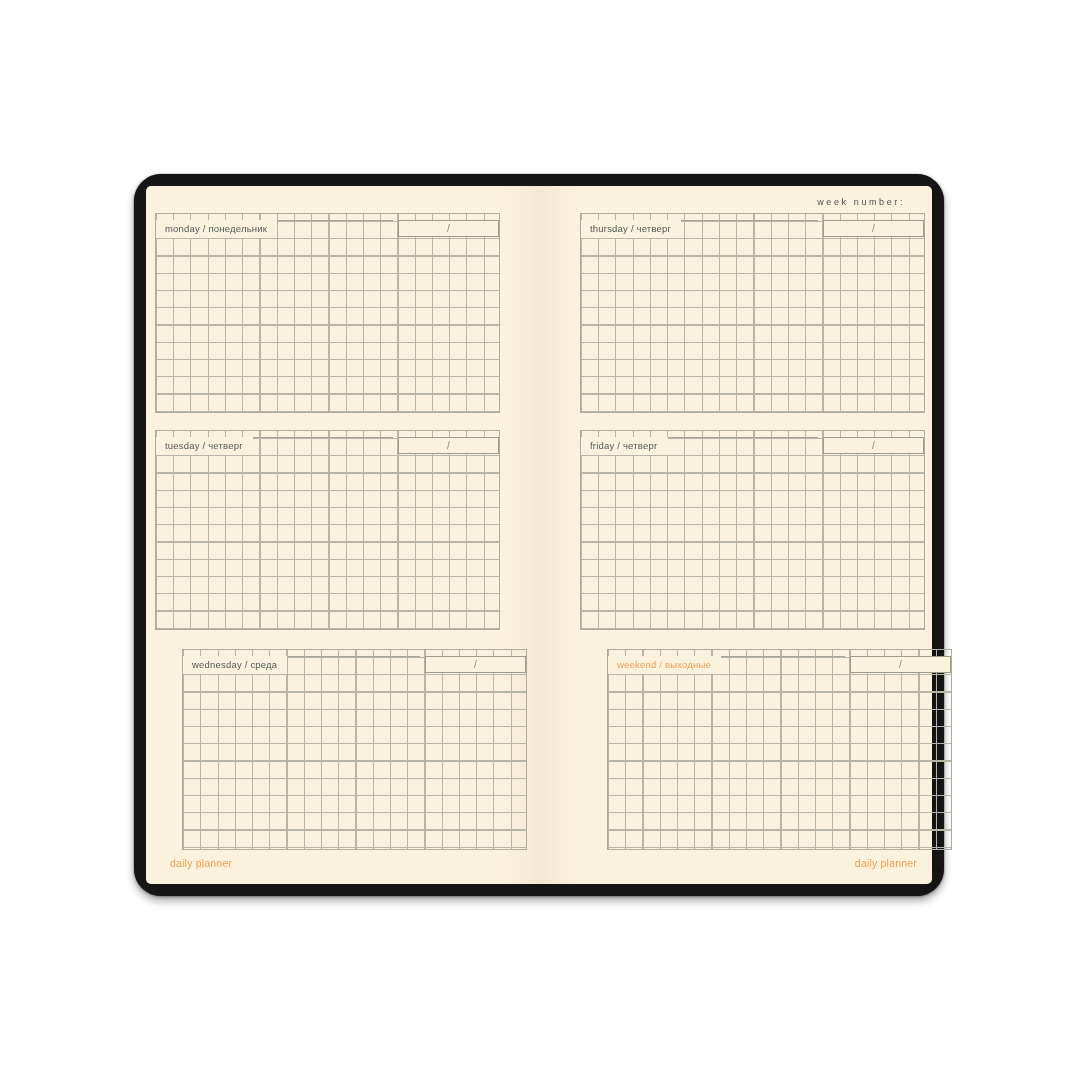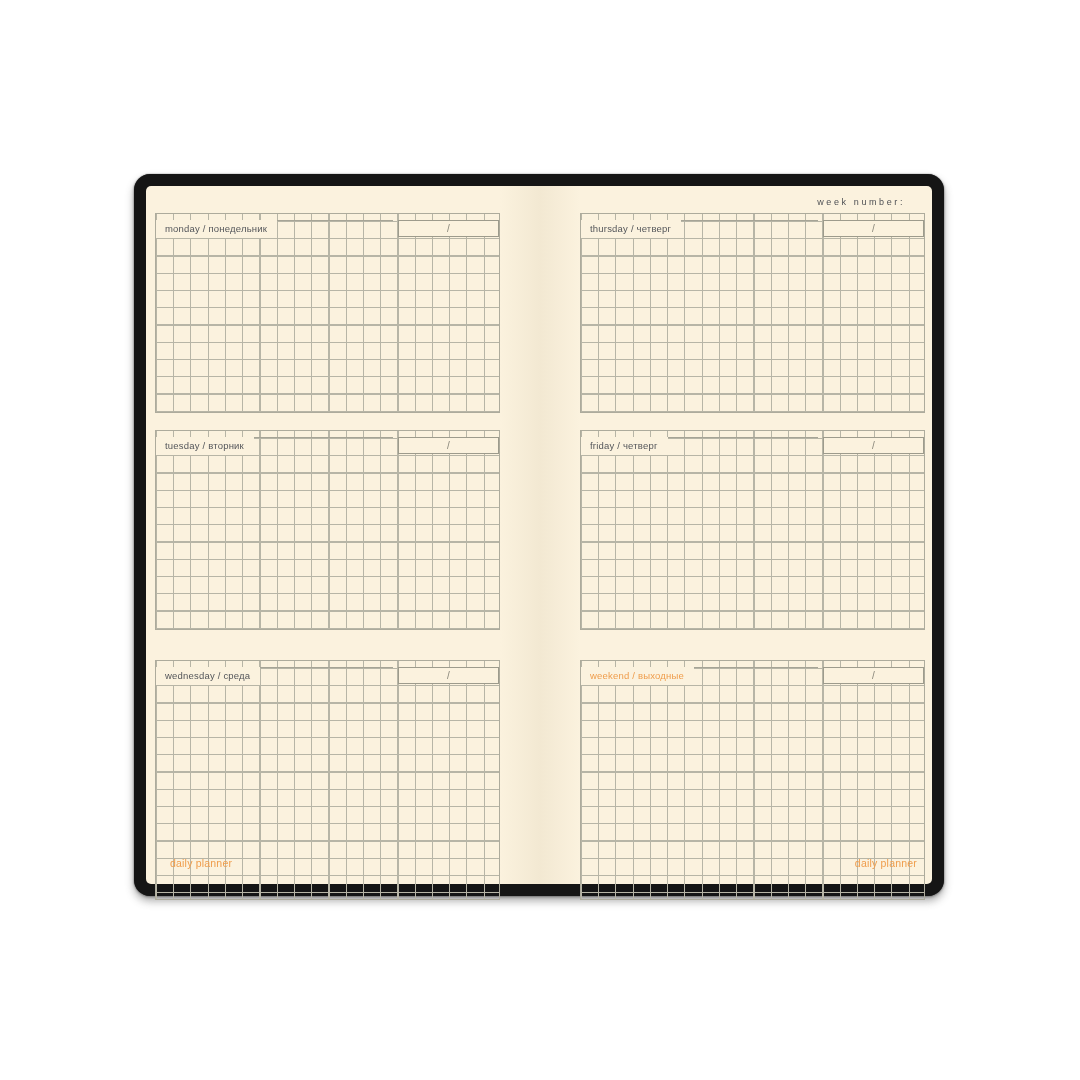--- a/index.html
+++ b/index.html
@@ -12,21 +12,21 @@
     --slash:#8a887b;
     --cell:17.25px;
   }
   *{margin:0;padding:0;box-sizing:border-box;}
   html,body{width:1080px;height:1080px;background:#ffffff;overflow:hidden;
     font-family:"Liberation Sans", sans-serif;}
   .canvas{position:relative;width:1080px;height:1080px;background:#ffffff;}
 
   .cover{
     position:absolute;left:134px;top:174px;width:810px;height:722px;
-    background:var(--cover);border-radius:16px;
+    background:var(--cover);border-radius:27px;
     box-shadow:0 0 1px rgba(0,0,0,.6), 0 5px 9px rgba(70,70,70,.45), 0 1px 3px rgba(0,0,0,.4);
   }
   .page{
     position:absolute;left:12px;top:12px;right:12px;bottom:12px;
     background:var(--page);border-radius:5px;
   }
   .gutter-shade{
     position:absolute;left:366px;top:12px;width:80px;height:698px;
     background:linear-gradient(to right, rgba(204,188,156,0) 0%, rgba(204,188,156,.18) 50%, rgba(204,188,156,0) 100%);
     pointer-events:none;
@@ -37,21 +37,21 @@
     border:1px solid var(--line);
     background-image:
       repeating-linear-gradient(to right, var(--line-soft) 0 1px, transparent 1px var(--cell)),
       repeating-linear-gradient(to bottom, var(--line-soft) 0 1px, transparent 1px var(--cell));
     background-position:0 0, 0 7px;
   }
   .col-left{left:21px;}
   .col-right{left:446px;}
   .row-1{top:39px;}
   .row-2{top:256px;}
-  .row-3{top:486px;height:240px;}
+  .row-3{top:475px;height:201px;margin-left:27px;}
 
   .day-header{
     position:absolute;left:0;right:0;top:6px;height:18px;
     display:flex;
   }
   .day-label{
     background:var(--page);
     padding:0 10px 0 9px;
     font-size:9.5px;line-height:18px;letter-spacing:.2px;
     color:var(--label);white-space:nowrap;
@@ -92,21 +92,21 @@
         <span class="day-label">monday / понедельник</span>
         <span class="day-rule"></span>
         <span class="date-box">
           <span class="date-slash">/</span>
         </span>
       </div>
     </div>
 
     <div class="section col-left row-2">
       <div class="day-header">
-        <span class="day-label">tuesday / вторник</span>
+        <span class="day-label">tuesday / четверг</span>
         <span class="day-rule"></span>
         <span class="date-box">
           <span class="date-slash">/</span>
         </span>
       </div>
     </div>
 
     <div class="section col-left row-3">
       <div class="day-header">
         <span class="day-label">wednesday / среда</span>

